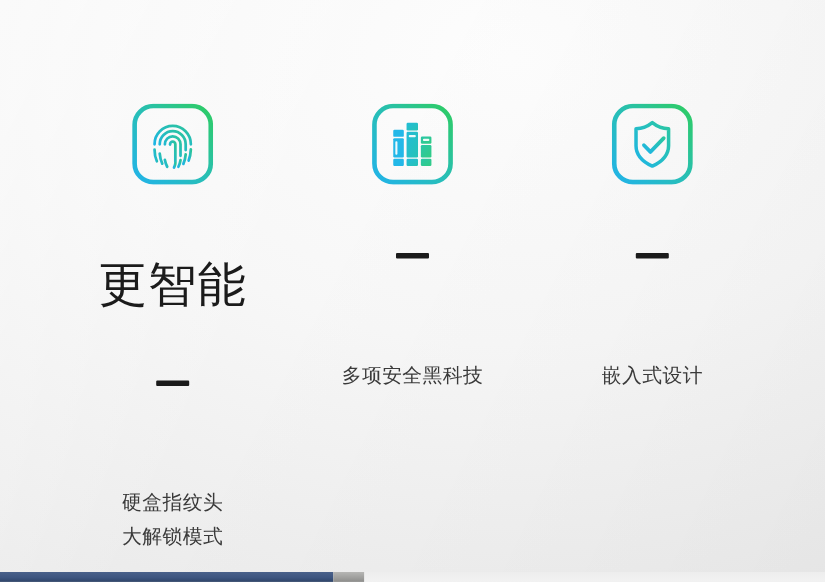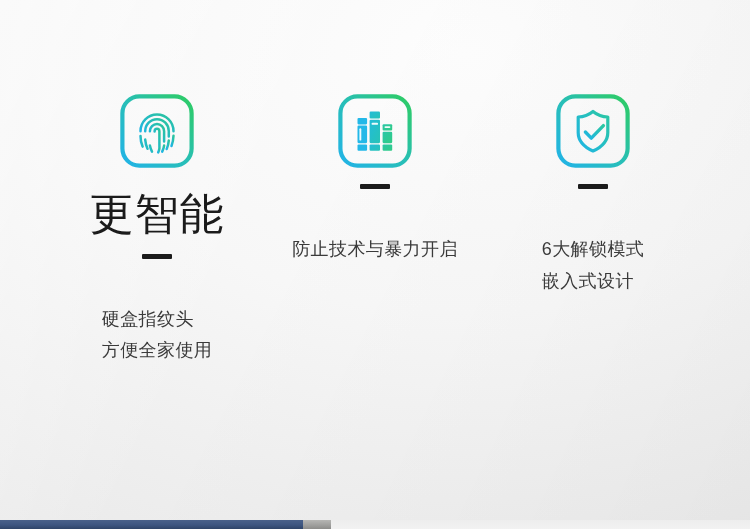--- a/index.html
+++ b/index.html
@@ -42,20 +42,21 @@
     align-items: flex-start;
     justify-content: center;
     z-index: 2;
   }
 
   .col {
     width: 218px;
     display: flex;
     flex-direction: column;
     align-items: center;
+    gap: 46px;
   }
 
   .icon-wrap {
     margin-top: 94px;
     width: 74px;
     height: 74px;
     position: relative;
   }
 
   .icon-wrap svg {
@@ -162,21 +163,21 @@
             <path d="M48.8 46.4c-.3 3.4-1 6.2-2.1 8.6"></path>
             <path d="M44.1 51.6c-.4 2.4-1.1 4.4-1.9 6"></path>
             <path d="M39.4 54.6c-.3 1.6-.7 2.8-1.2 3.8"></path>
           </g>
         </svg>
       </div>
       <div class="heading">更智能</div>
       <div class="dash"></div>
       <div class="desc">
         <span class="line">硬盒指纹头</span>
-        <span class="line">方便全家使用</span>
+        <span class="line">大解锁模式</span>
       </div>
     </div>
 
     <div class="col">
       <div class="icon-wrap">
         <svg viewBox="0 0 74 74" xmlns="http://www.w3.org/2000/svg">
           <defs>
             <linearGradient id="g2" x1="0" y1="1" x2="1" y2="0">
               <stop offset="0%" stop-color="#22b3e8"></stop>
               <stop offset="50%" stop-color="#28bfb6"></stop>
@@ -214,21 +215,21 @@
           <g fill="url(#g2c)">
             <rect x="44.6" y="30.2" width="9.6" height="6.4" rx="1.1"></rect>
             <rect x="44.6" y="37.8" width="9.6" height="11.4" rx="1.1"></rect>
             <rect x="44.6" y="50.4" width="9.6" height="6.4" rx="1.1"></rect>
             <rect x="46.5" y="32.2" width="5.8" height="1.9" rx="0.8" fill="#ffffff" opacity="0.92"></rect>
           </g>
         </svg>
       </div>
       <div class="dash"></div>
       <div class="desc">
-        <span class="line">防止技术与暴力开启</span>
+        <span class="line">多项安全黑科技</span>
       </div>
     </div>
 
     <div class="col">
       <div class="icon-wrap">
         <svg viewBox="0 0 74 74" xmlns="http://www.w3.org/2000/svg">
           <defs>
             <linearGradient id="g3" x1="0" y1="1" x2="1" y2="0">
               <stop offset="0%" stop-color="#22b3e8"></stop>
               <stop offset="50%" stop-color="#28bfb6"></stop>
@@ -240,21 +241,20 @@
             </linearGradient>
           </defs>
           <rect x="2.4" y="2.4" width="69.2" height="69.2" rx="17" ry="17" fill="none" stroke="url(#g3)" stroke-width="4.2"></rect>
           <path d="M37 17.4c4.4 3.6 9.3 5.4 14.8 5.6v15.4c0 8.2-5.2 14.2-14.8 18.6
                    -9.6-4.4-14.8-10.4-14.8-18.6V23c5.5-.2 10.4-2 14.8-5.6z" fill="none" stroke="url(#g3b)" stroke-width="3.2" stroke-linejoin="round"></path>
           <path d="M29.4 38.0l5.9 6.1 12.1-12.5" fill="none" stroke="url(#g3b)" stroke-width="3.4" stroke-linecap="round" stroke-linejoin="round"></path>
         </svg>
       </div>
       <div class="dash"></div>
       <div class="desc">
-        <span class="line">6大解锁模式</span>
         <span class="line">嵌入式设计</span>
       </div>
     </div>
 
   </div>
 
   <div class="bottom-strip">
     <div class="scroll-track"></div>
     <div class="scroll-thumb-blue"></div>
     <div class="scroll-thumb-gray"></div>

